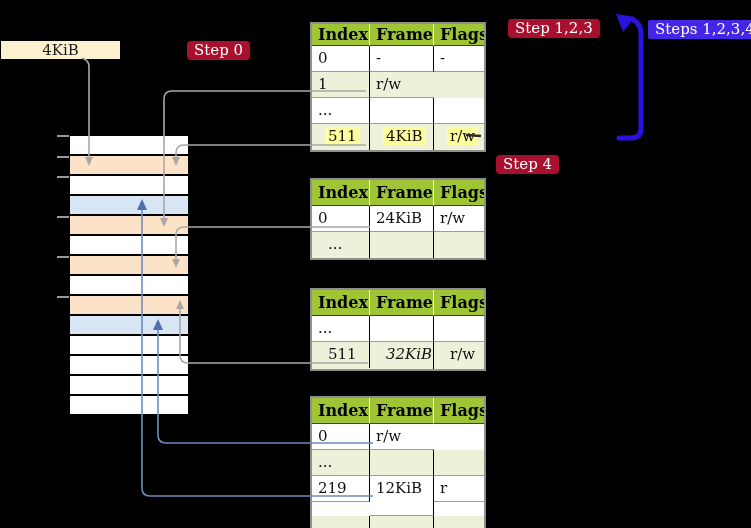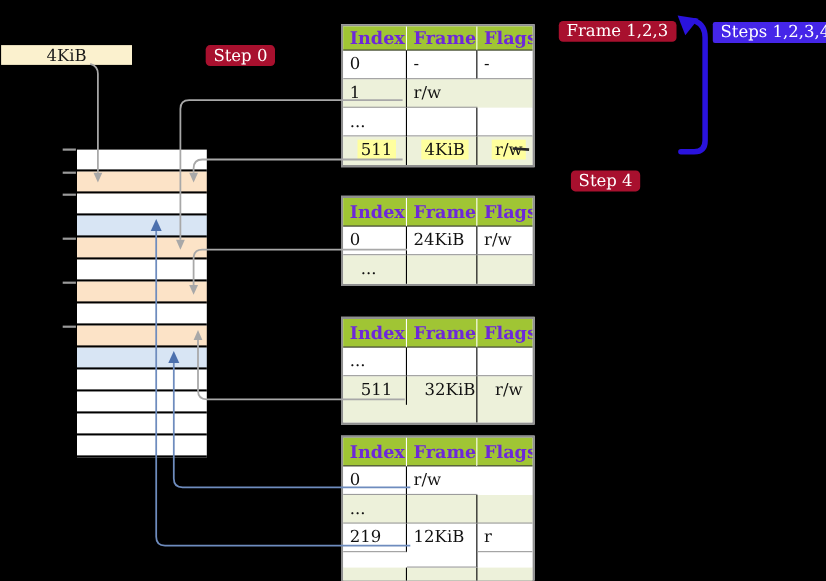--- a/index.html
+++ b/index.html
@@ -15,35 +15,35 @@
   }
   
   .step-label{
     color:#fff;font-size:15px;line-height:17px;padding:1px 7px;border-radius:4px;
     background:#a8102e;white-space:nowrap;
   }
   .step-label.blue{background:#4526e8;border-radius:2px;}
   #label-step0{left:187px;top:41px;}
   #label-steps123{left:508px;top:19px;}
   #label-steps1234{left:648px;top:20px;border-radius:2px;}
-  #label-step4{left:519px;top:155px;}
+  #label-step4{left:496px;top:155px;}
   
   .ptable{
     position:absolute;border:2px solid #8f8f8f;background:#fff;
     width:172px;box-sizing:content-box;
   }
   .prow{display:grid;grid-template-columns:58px 64px 50px;}
   .prow .cell{
     border-right:1px solid #000;box-sizing:border-box;
     font-size:15px;color:#111;padding-left:6px;overflow:hidden;white-space:nowrap;
   }
   .prow .cell:last-child{border-right:none;}
   .prow.header{background:#a0c534;}
   .prow.header .cell{
-    color:#6d28d9;font-weight:bold;font-size:16px;border-right:1px solid #fff;
+    color:#000000;font-weight:bold;font-size:16px;border-right:1px solid #fff;
     border-bottom:1px solid #3c3c3c;
   }
   .prow.header .cell:last-child{border-right:none;}
   .prow.body .cell{border-bottom:1px solid #9c9c9c;}
   .prow.body:last-child .cell{border-bottom:none;padding-left:16px;}
   .prow.body.shade-green{background:#edf1da;}
   .prow.body.shade-white{background:#ffffff;}
   .hl{background:#ffff9e;padding:0 3px;margin-left:-3px;}
   
   #memory-strip{left:70px;top:136px;width:118px;height:280px;}
@@ -55,21 +55,21 @@
   #overlay{position:absolute;left:0;top:0;pointer-events:none;}
 </style>
 </head>
 <body>
 
 <div id="canvas">
 
   <div id="free-frame-box" class="abs">4KiB</div>
 
   <div id="label-step0" class="abs step-label">Step 0</div>
-  <div id="label-steps123" class="abs step-label">Frame 1,2,3</div>
+  <div id="label-steps123" class="abs step-label">Step 1,2,3</div>
   <div id="label-steps1234" class="abs step-label blue">Steps 1,2,3,4</div>
   <div id="label-step4" class="abs step-label">Step 4</div>
 
   <div id="memory-strip" class="abs">
       <div class="mrow free"></div>
       <div class="mrow table"></div>
       <div class="mrow free"></div>
       <div class="mrow page"></div>
       <div class="mrow table"></div>
       <div class="mrow free"></div>
@@ -140,21 +140,21 @@
           <div class="cell" style="line-height: 25px; height: 26px;">Frame</div>
           <div class="cell" style="line-height: 25px; height: 26px;">Flags</div>
         </div>
         <div class="prow body shade-white">
           <div class="cell" style="line-height: 25px; height: 26px;">...</div>
           <div class="cell" style="line-height: 25px; height: 26px;"></div>
           <div class="cell" style="line-height: 25px; height: 26px;"></div>
         </div>
         <div class="prow body shade-green">
           <div class="cell" style="line-height: 25px; height: 26px;">511</div>
-          <div class="cell" style="line-height: 25px; height: 42px;">32KiB</div>
+          <div class="cell" style="line-height: 25px; height: 27px; font-style: italic;">32KiB</div>
           <div class="cell" style="line-height: 25px; height: 26px;">r/w</div>
         </div>
       </div>
       <div class="ptable" style="left: 310px; top: 396px;">
         <div class="prow header">
           <div class="cell" style="line-height: 25px; height: 26px;">Index</div>
           <div class="cell" style="line-height: 25px; height: 26px;">Frame</div>
           <div class="cell" style="line-height: 25px; height: 26px;">Flags</div>
         </div>
         <div class="prow body shade-white">

